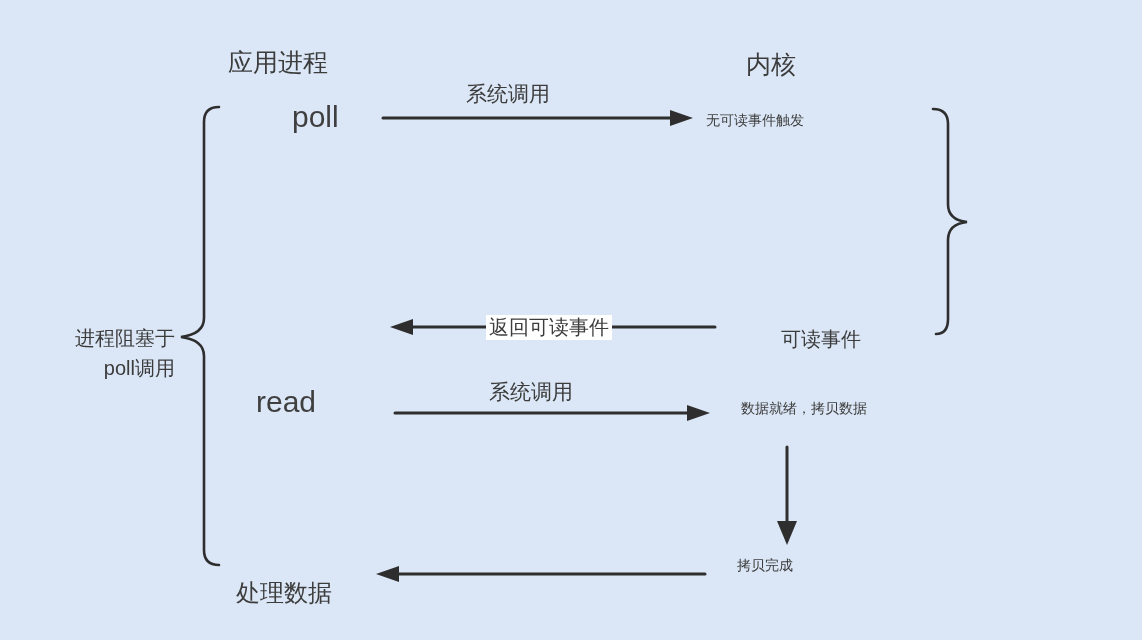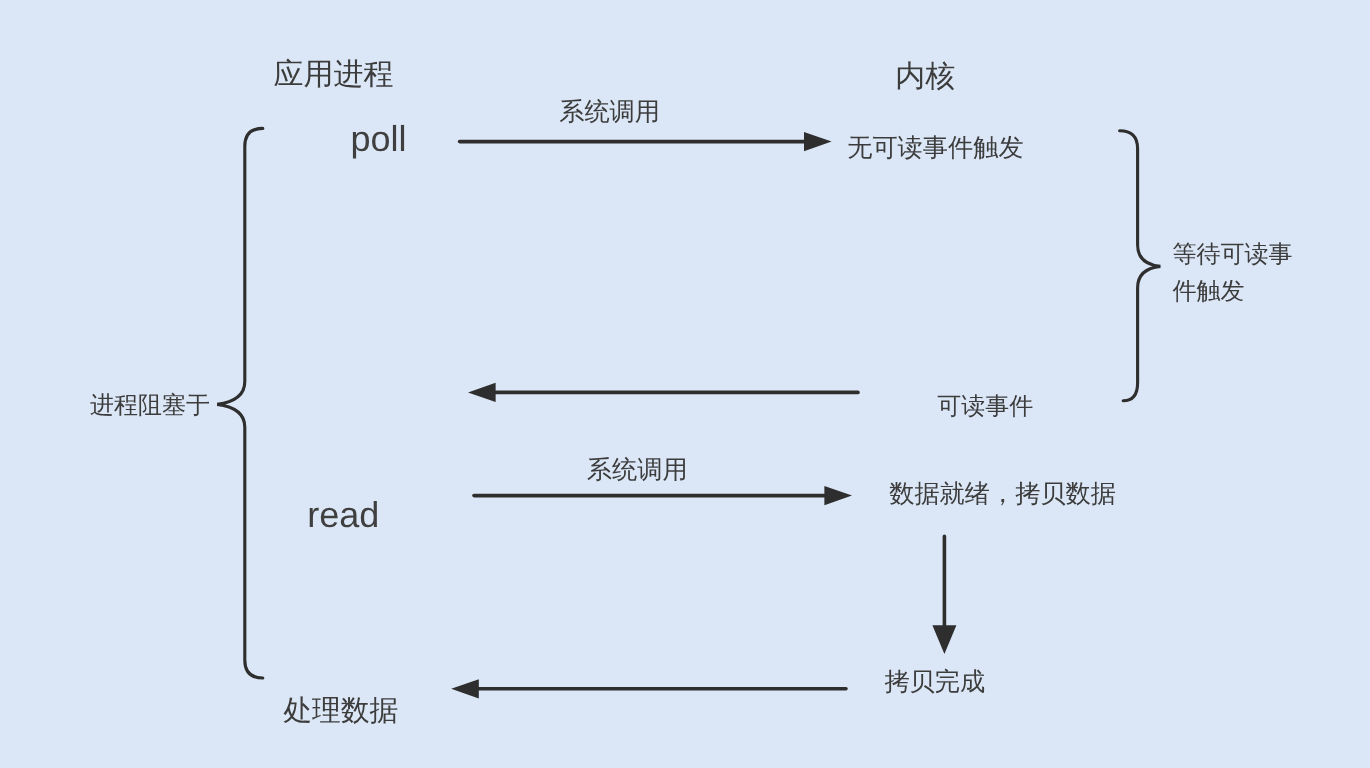--- a/index.html
+++ b/index.html
@@ -44,21 +44,21 @@
     stroke:none;
   }
   .txt{
     position:absolute;
     z-index:2;
     color:var(--text);
     white-space:nowrap;
     line-height:1.15;
   }
   .hdr{font-size:25px;}
-  .node-cn{font-size:21px;}
+  .node-cn{font-size:14px;}
   .node-en{font-size:30px;color:#3f3f3f;}
   .edge-label{font-size:21px;text-align:center;}
   .edge-label-highlight{
     font-size:20px;
     background:var(--highlight-bg);
     padding:1px 3px;
   }
   .brace-label{
     font-size:20px;
     white-space:normal;
@@ -95,33 +95,31 @@
     <polygon class="head" points="787,545 777,521 797,521"></polygon>
 
     <line class="stroke" x1="398" y1="574" x2="705" y2="574"></line>
     <polygon class="head" points="376,574 399,566 399,582"></polygon>
   </svg>
 
   <div class="txt hdr" style="left:228px;top:48px;">应用进程</div>
   <div class="txt hdr" style="left:746px;top:50px;">内核</div>
 
   <div class="txt node-en" style="left:273px;top:100px;margin-left:19px;">poll</div>
-  <div class="txt node-en" style="left:256px;top:413px;">read</div>
+  <div class="txt node-en" style="left:256px;top:385px;">read</div>
   <div class="txt node-cn" style="left:236px;top:579px;font-size:24px;">处理数据</div>
 
   <div class="txt node-cn" style="left:706px;top:112px;">无可读事件触发</div>
   <div class="txt node-cn" style="left:781px;top:328px;font-size:20px;">可读事件</div>
   <div class="txt node-cn" style="left:741px;top:400px;">数据就绪，拷贝数据</div>
   <div class="txt node-cn" style="left:737px;top:557px;">拷贝完成</div>
 
   <div class="txt edge-label" style="left:466px;top:82px;">系统调用</div>
+  <div class="txt edge-label-highlight" style="left:486px;top:315px;">返回可读事件</div>
   <div class="txt edge-label" style="left:489px;top:380px;">系统调用</div>
 
   <div class="txt left-note" style="left:40px;top:311px;width:135px;">
     <div>进程阻塞于</div>
+    <div>poll调用</div>
   </div>
 
-  <div class="txt brace-label" style="left:977px;top:197px;width:120px;">
-    <div>等待可读事</div>
-    <div>件触发</div>
-  </div>
 
 </div>
 
 </body></html>

